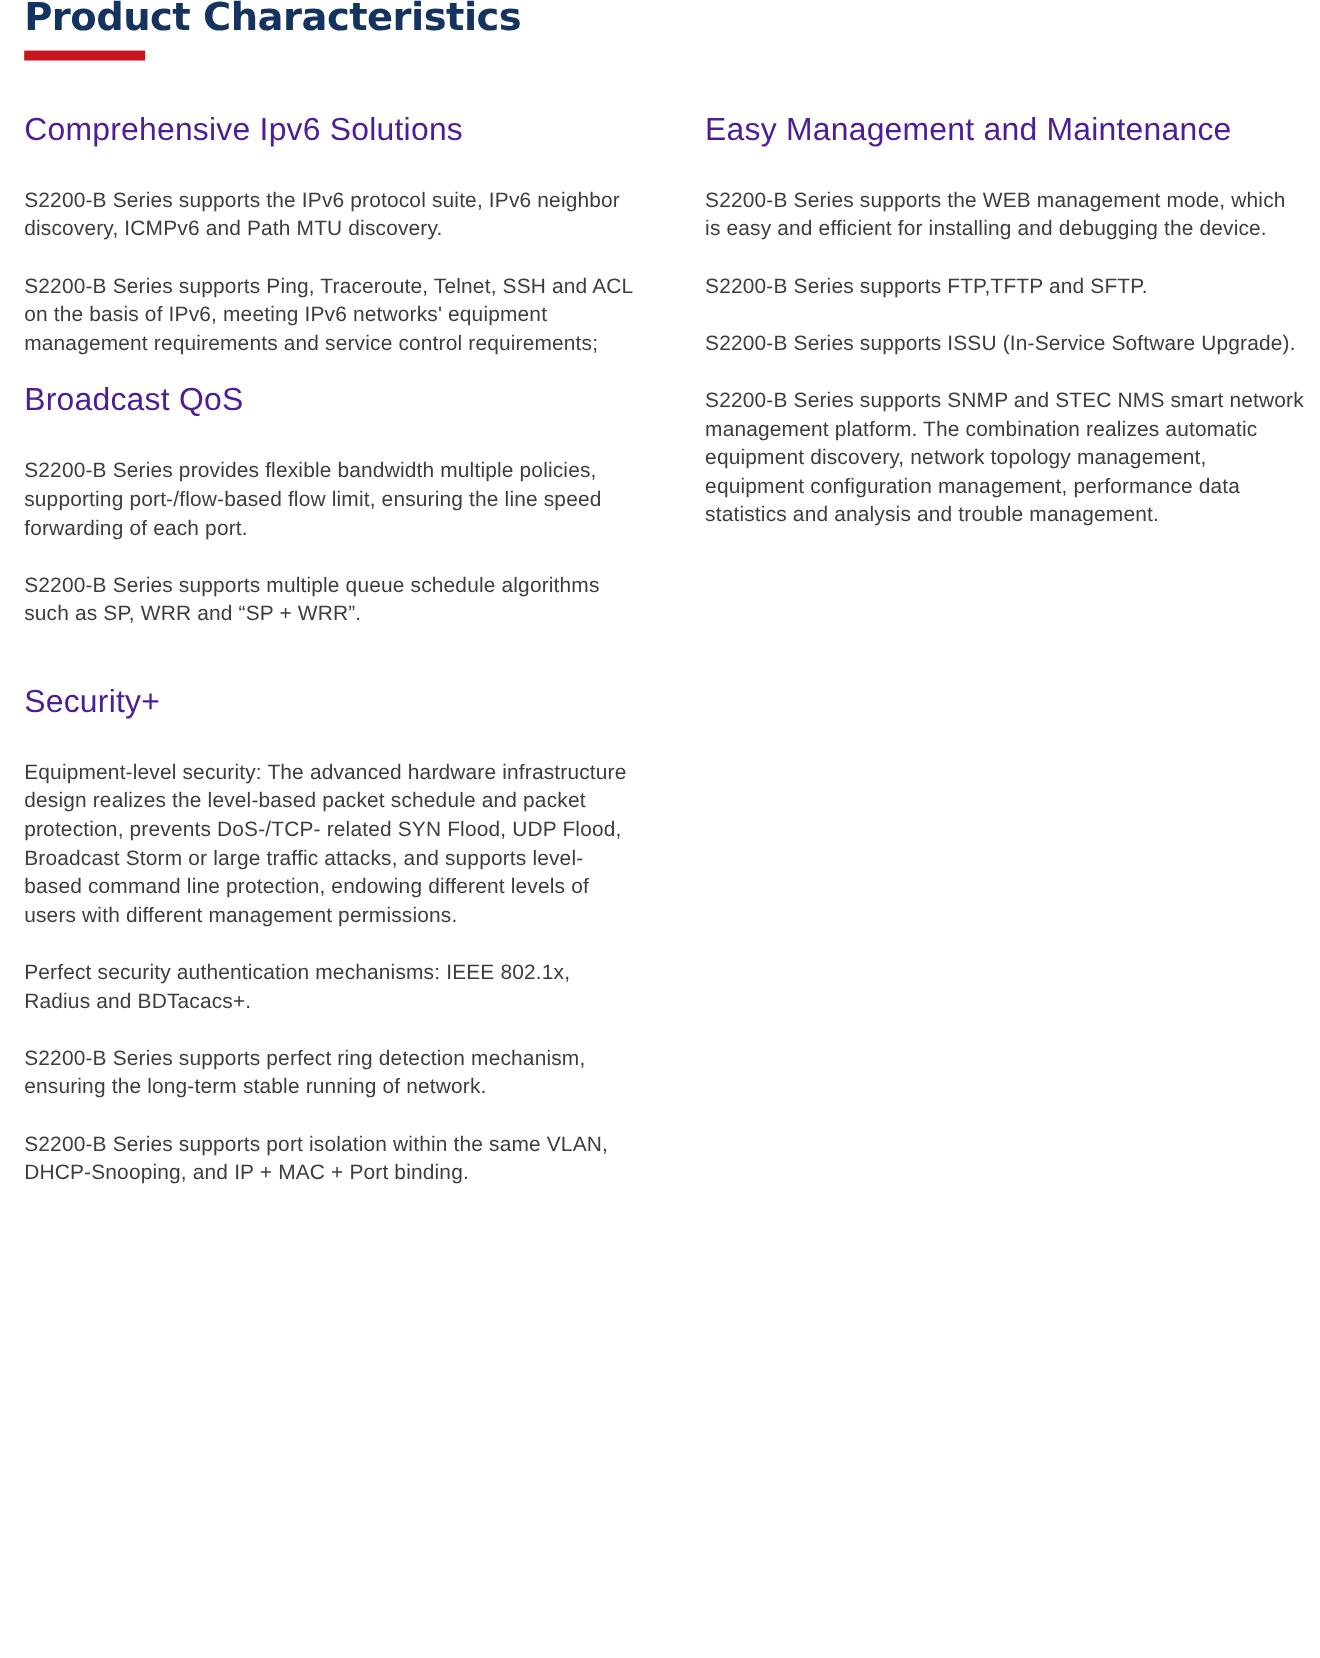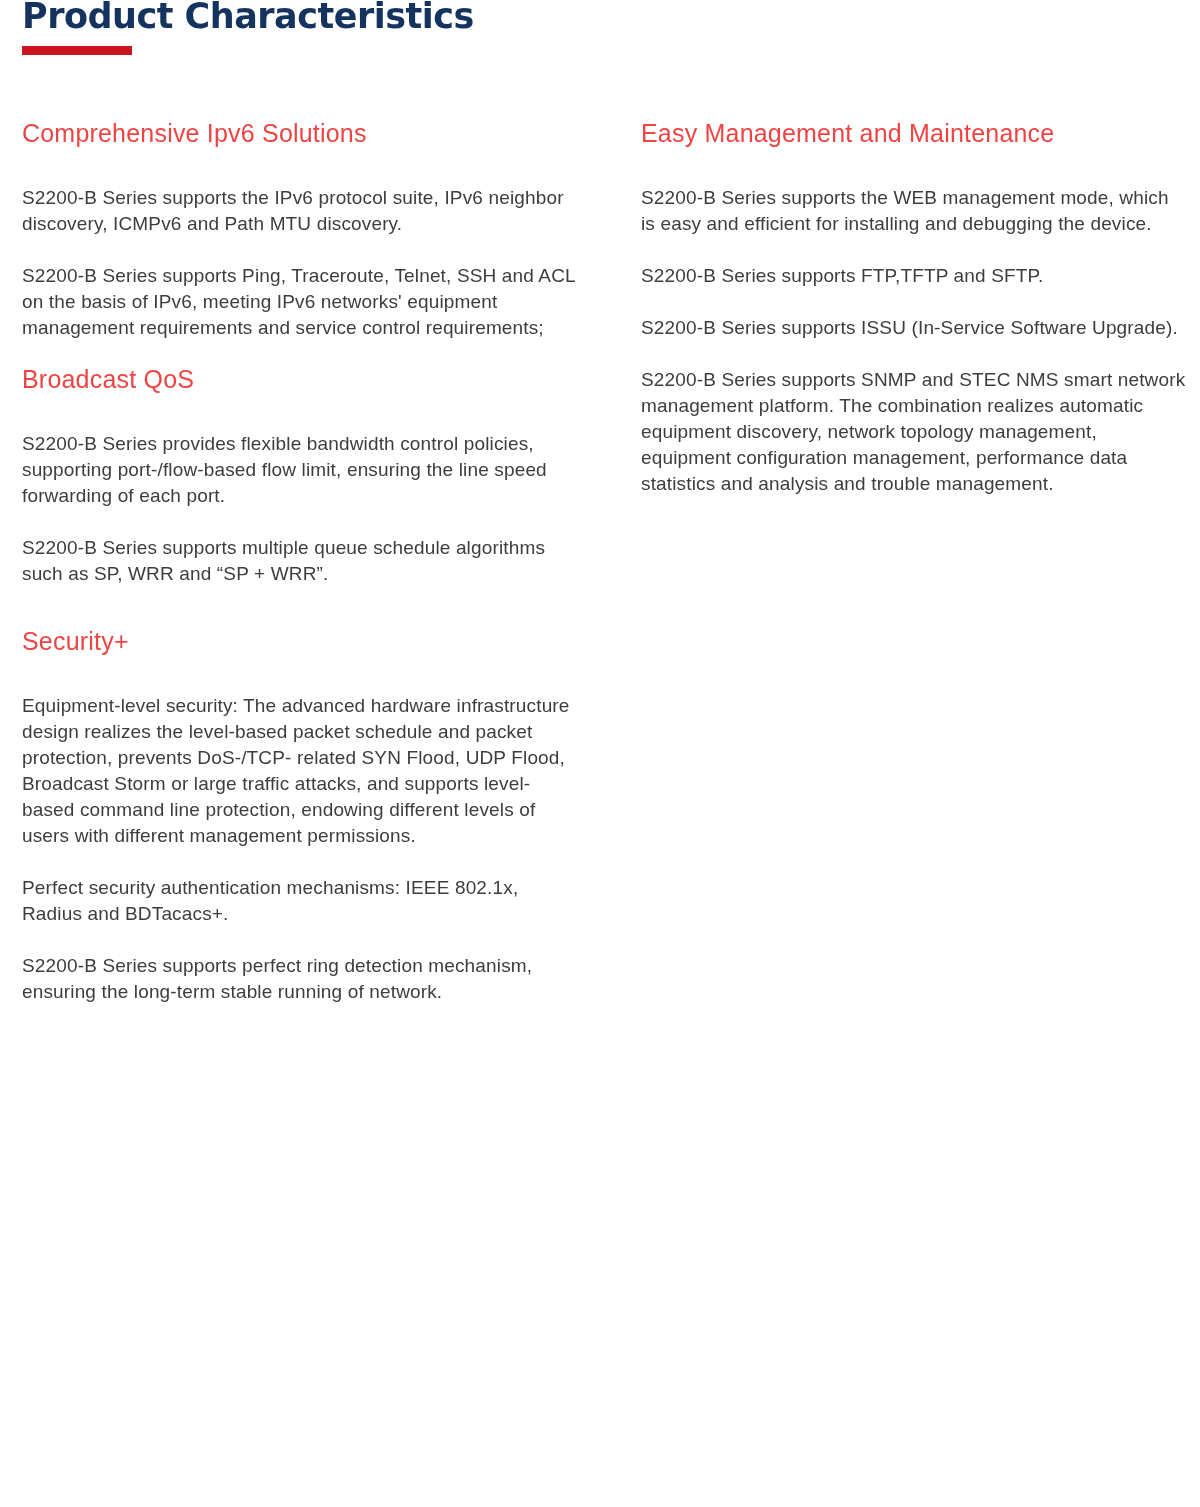--- a/index.html
+++ b/index.html
@@ -15,22 +15,22 @@
     }
     .title-underline {
       position: absolute; left: 22px; top: 46px; width: 110px; height: 9px;
       background: #c8151e;
     }
     .col { position: absolute; width: 560px; }
     .col-left { left: 22px; top: 100px; }
     .col-right { left: 641px; top: 100px; width: 545px; }
     .section { margin: 0; }
     .section-heading {
-      font-size: 25px; color: #ef4444; font-weight: normal;
-      margin: 15px 0 34px 0; line-height: 36px; letter-spacing: 0.2px;
+      font-size: 29px; color: #4c1d95; font-weight: normal;
+      margin: 0 0 34px 0; line-height: 36px; letter-spacing: 0.2px;
     }
     .para {
       font-size: 19px; line-height: 26px; margin: 0 0 26px 0;
       color: #3d3d3d; letter-spacing: 0.15px;
     }
     .section + .section { margin-top: 14px; }
     .col-left .sec-qos { margin-top: 0; }
   </style>
 </head>
 <body>
@@ -39,28 +39,29 @@
 <div class="title-underline"></div>
 
 <div class="col col-left">
   <section class="section">
     <h2 class="section-heading">Comprehensive Ipv6 Solutions</h2>
     <p class="para">S2200-B Series  supports the IPv6 protocol suite, IPv6 neighbor discovery, ICMPv6 and Path MTU discovery.</p>
     <p class="para" style="margin-bottom:20px">S2200-B Series  supports Ping, Traceroute, Telnet, SSH and ACL on the basis of IPv6, meeting IPv6 networks' equipment management requirements and service control requirements;</p>
   </section>
   <section class="section sec-qos">
     <h2 class="section-heading">Broadcast QoS</h2>
-    <p class="para">S2200-B Series  provides  flexible  bandwidth  control policies, supporting port-/flow-based flow limit, ensuring the line speed forwarding of each port.</p>
-    <p class="para" style="margin-bottom:36px">S2200-B Series  supports  multiple  queue  schedule algorithms such as SP, WRR and “SP + WRR”.</p>
+    <p class="para">S2200-B Series  provides  flexible  bandwidth  multiple policies, supporting port-/flow-based flow limit, ensuring the line speed forwarding of each port.</p>
+    <p class="para" style="margin-bottom:48px">S2200-B Series  supports  multiple  queue  schedule algorithms such as SP, WRR and “SP + WRR”.</p>
   </section>
   <section class="section" style="margin-top:14px">
     <h2 class="section-heading">Security+</h2>
     <p class="para">Equipment-level  security:  The  advanced  hardware infrastructure  design  realizes  the  level-based packet schedule and packet protection, prevents DoS-/TCP- related  SYN  Flood,  UDP Flood,  Broadcast Storm  or large traffic attacks, and supports level-based command line protection, endowing different levels of users with different management permissions.</p>
     <p class="para">Perfect  security  authentication  mechanisms: IEEE 802.1x, Radius and BDTacacs+.</p>
     <p class="para">S2200-B Series supports  perfect  ring  detection mechanism, ensuring the long-term stable running of network.</p>
+    <p class="para">S2200-B Series supports port isolation within the same VLAN, DHCP-Snooping, and IP + MAC + Port binding.</p>
   </section>
 </div>
 
 <div class="col col-right">
   <section class="section">
     <h2 class="section-heading">Easy Management and Maintenance</h2>
     <p class="para">S2200-B Series supports the WEB management mode, which is easy and efficient for installing and debugging the device.</p>
     <p class="para">S2200-B Series supports FTP,TFTP and SFTP.</p>
     <p class="para">S2200-B Series supports ISSU (In-Service Software Upgrade).</p>
     <p class="para">S2200-B Series  supports  SNMP and  STEC  NMS smart network management platform. The combination realizes automatic  equipment  discovery,  network topology  management,  equipment  configuration management, performance data statistics and analysis and trouble management.</p>

